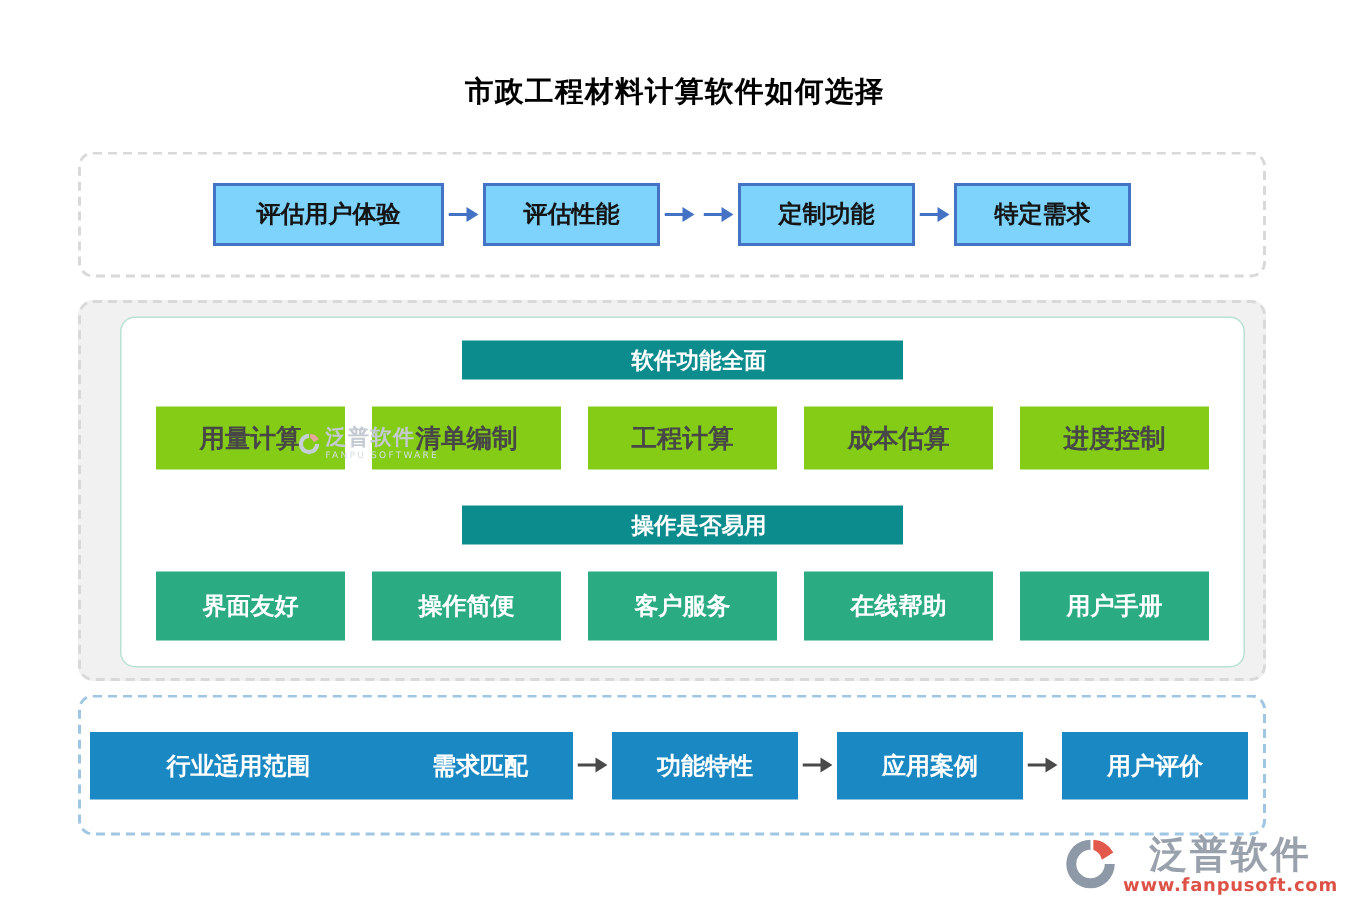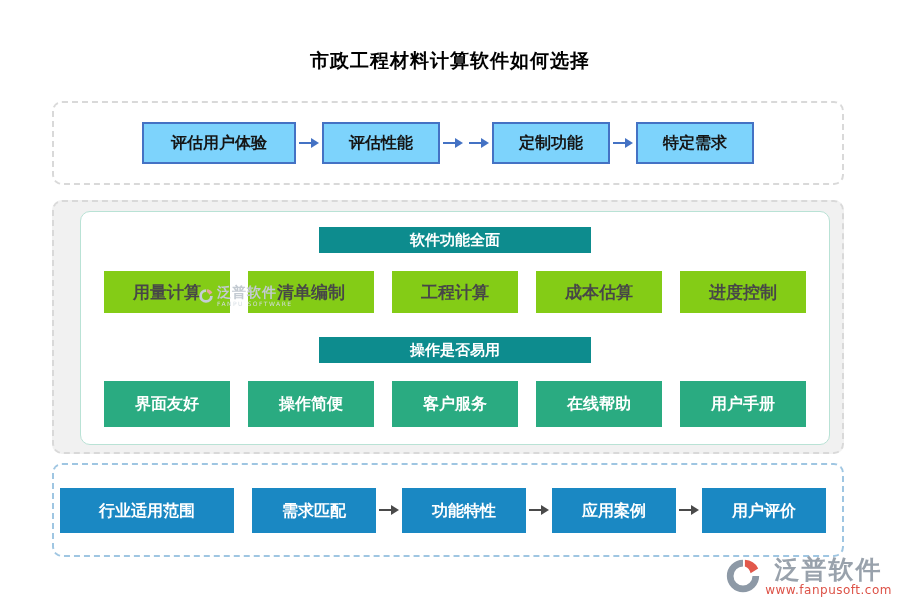--- a/index.html
+++ b/index.html
@@ -27,21 +27,21 @@
   .sec-mid{
     position:absolute;left:52px;top:200px;width:792px;height:254px;
     background:#f1f1f1;border:2px dashed #d9d9d9;border-radius:10px;box-sizing:border-box;
   }
   .mid-inner{
     position:absolute;left:26px;top:9px;width:750px;height:234px;
     background:#fff;border:1px solid #b9e2d5;border-radius:10px;box-sizing:border-box;
   }
   .teal-bar{
     width:272px;height:26px;margin:15px auto 0;background:#0d8c8e;color:#fff;
-    font-size:15px;font-weight:bold;text-align:center;line-height:26px;
+    font-size:15px;font-weight:bold;text-align:center;line-height:26px;padding-left:22px;
   }
   .teal-bar.second{margin-top:24px;}
   .mid-row{display:flex;justify-content:space-between;padding:0 23px;margin-top:18px;gap:18px;}
   .feat-cell{
     flex:1;height:42px;background:#84cc16;color:#474747;font-size:17px;font-weight:bold;
     display:flex;align-items:center;justify-content:center;white-space:nowrap;
   }
   .use-cell{
     flex:1;height:46px;background:#2aab81;color:#fff;font-size:16px;font-weight:bold;
     display:flex;align-items:center;justify-content:center;white-space:nowrap;
@@ -56,28 +56,28 @@
   
   .sec-bot{
     position:absolute;left:52px;top:463px;width:792px;height:94px;
     border:2px dashed #9fc6e2;border-radius:10px;box-sizing:border-box;
     display:flex;align-items:center;padding-left:6px;background:#fff;
   }
   .bstep{
     background:#1a88c3;color:#fff;font-weight:bold;font-size:16px;
     padding:12px 30px;white-space:nowrap;line-height:21px;
   }
-  .bstep.wide{padding:12px 39px;margin-right:18px;}
+  .bstep.wide{padding:12px 51px;}
   
   .fanpu-logo{
     position:absolute;right:8px;bottom:4px;display:flex;align-items:flex-start;gap:3px;z-index:10;
   }
   .logo-texts{display:flex;flex-direction:column;align-items:center;line-height:1;}
   .logo-name{font-size:25px;font-weight:bold;color:#99a2ac;letter-spacing:2px;}
-  .logo-url{font-size:12px;font-weight:normal;color:#dd5247;margin-top:2px;letter-spacing:0.5px;}
+  .logo-url{font-size:12px;font-weight:bold;color:#dd5247;margin-top:2px;letter-spacing:0.5px;}
 </style>
 </head>
 <body>
 
 <div class="title">市政工程材料计算软件如何选择</div>
 
 <div class="sec-top">
   <div class="step-box wide">评估用户体验</div>
   <svg class="arrow" width="20" height="12" viewBox="0 0 20 12">
       <line x1="0" y1="6" x2="13" y2="6" stroke="#4472c4" stroke-width="2"></line>

